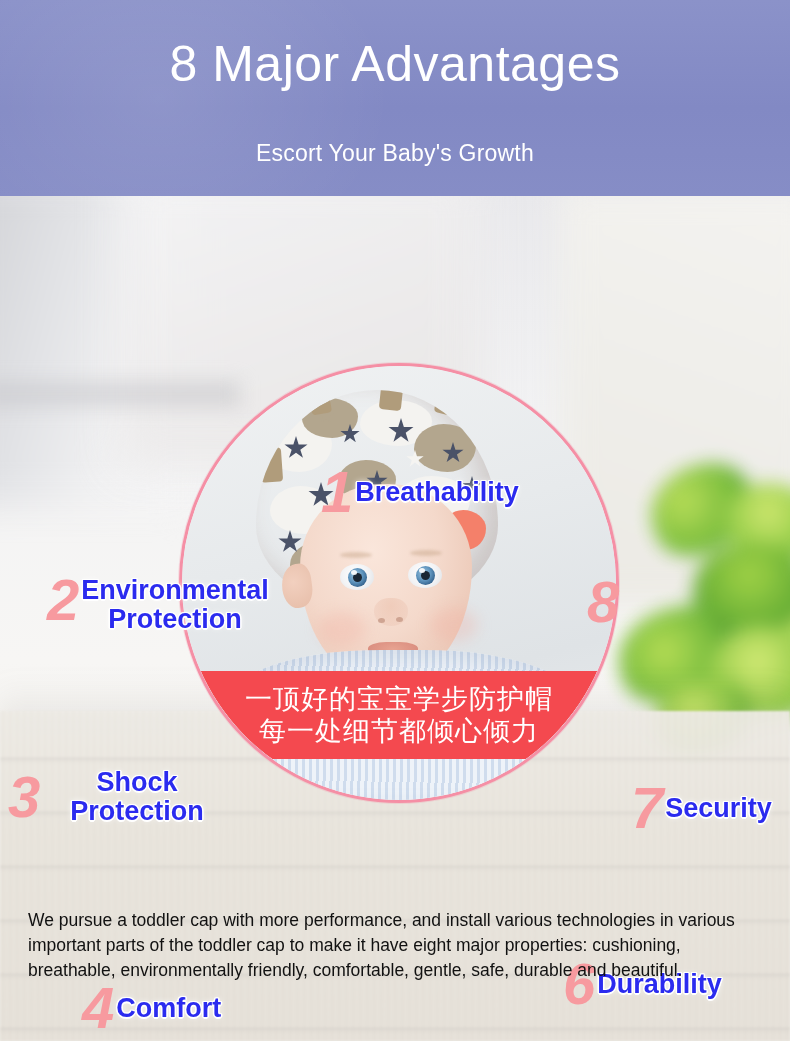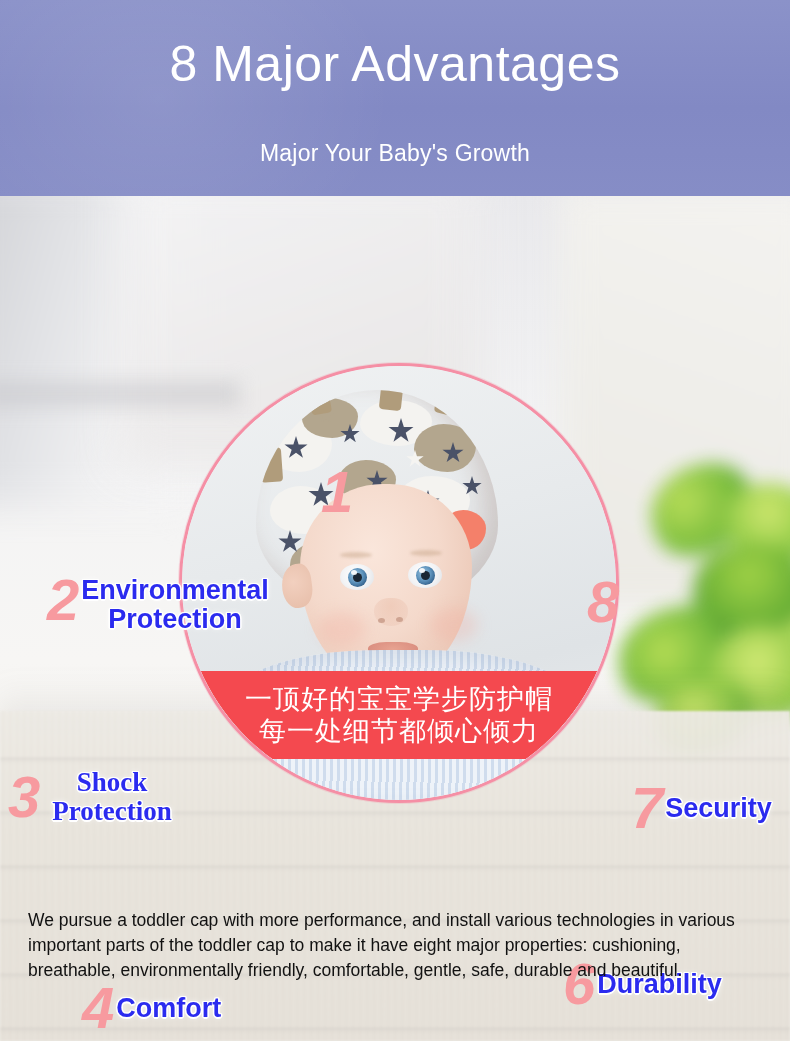--- a/index.html
+++ b/index.html
@@ -405,21 +405,21 @@
       -1.5px 0 0 #fff, 1.5px 0 0 #fff, 0 -1.5px 0 #fff, 0 1.5px 0 #fff,
       -1px -1px 0 #fff, 1px -1px 0 #fff, -1px 1px 0 #fff, 1px 1px 0 #fff,
       0 0 6px rgba(255,255,255,.95);
   }
   .adv-label.two-line { text-align: center; }
 
   #adv-1 { left: 321px; top: 270px; }
   #adv-2 { left: 47px;  top: 380px; align-items: flex-start; }
   #adv-2 .adv-num { margin-top: -2px; }
   #adv-3 { left: 8px;   top: 572px; align-items: center; }
-  #adv-3 .adv-label { margin-left: 10px; font-family: Liberation Serif, serif; }
+  #adv-3 .adv-label { margin-left: 28px; }
   #adv-4 { left: 82px;  top: 786px; }
   #adv-6 { left: 563px; top: 762px; }
   #adv-7 { left: 631px; top: 586px; }
   #adv-8 { left: 587px; top: 380px; }
 
   
   .description {
     position: absolute;
     left: 28px;
     top: 908px;
@@ -431,21 +431,21 @@
   }
 </style>
 </head>
 <body>
 
 <div class="page">
 
   <div class="header">
     <div class="header-sheen"></div>
     <div class="header-title">8 Major Advantages</div>
-    <div class="header-subtitle">Major Your Baby's Growth</div>
+    <div class="header-subtitle">Escort Your Baby's Growth</div>
   </div>
 
   <div class="scene">
     <div class="bg-wall"></div>
     <div class="bg-window"></div>
     <div class="bg-window2"></div>
     <div class="bg-shelf"></div>
     <div class="bg-rightwall"></div>
 
     <div class="plant">
@@ -535,20 +535,21 @@
 
         <div class="banner">
           <div class="banner-line">一顶好的宝宝学步防护帽</div>
           <div class="banner-line">每一处细节都倾心倾力</div>
         </div>
       </div>
     </div>
 
     <div class="adv" id="adv-1">
       <span class="adv-num">1</span>
+      <span class="adv-label">Breathability</span>
     </div>
 
     <div class="adv" id="adv-2">
       <span class="adv-num">2</span>
       <span class="adv-label two-line">
         <span>Environmental</span><br>
         <span>Protection</span>
       </span>
     </div>
 

